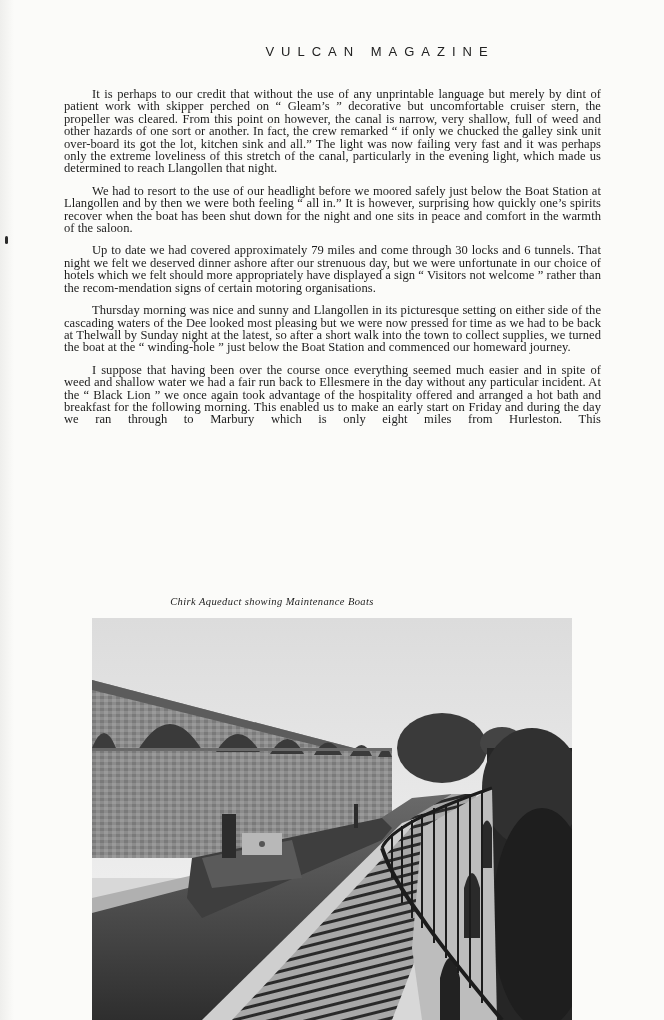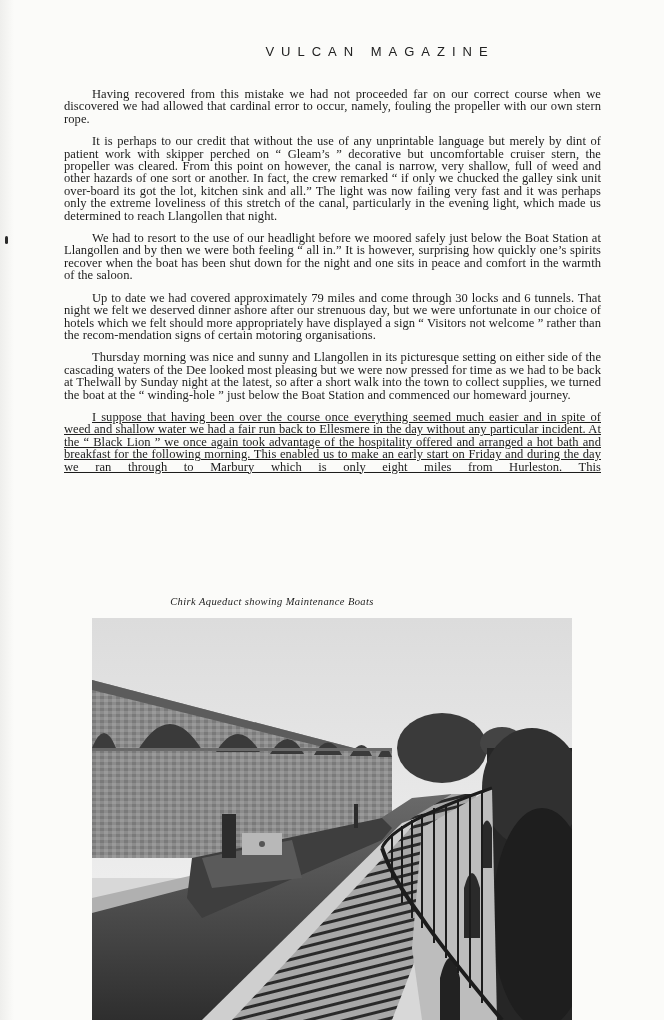--- a/index.html
+++ b/index.html
@@ -25,41 +25,40 @@
   }
   .article {
     position: absolute; left: 64px; top: 88px; width: 537px;
   }
   .article p {
     margin: 0 0 10px 0;
     font-size: 12.55px; line-height: 12.4px;
     text-align: justify; text-indent: 28px;
     letter-spacing: 0.05px;
   }
-  .article p:last-child { text-align-last: justify; text-decoration: underline; }
+  .article p:last-child { text-align-last: justify; }
   .caption {
     position: absolute; top: 596px; left: 0; width: 544px; text-align: center;
     font-style: italic; font-size: 10.5px; letter-spacing: 0.4px; color: #222;
   }
   .photo {
     position: absolute; left: 92px; top: 618px; width: 480px; height: 402px;
     background: #d8d8d8; overflow: hidden;
   }
   .photo svg { display: block; }
 </style>
 </head>
 <body>
 
 <div class="page-shade"></div>
 <div class="margin-mark"></div>
 
 <div class="masthead">VULCAN MAGAZINE</div>
 
 <div class="article">
-  <p>Having recovered from this mistake we had not proceeded far on our correct course when we discovered we had allowed that cardinal error to occur, namely, fouling the propeller with our own stern rope.</p>
   <p>It is perhaps to our credit that without the use of any unprintable language but merely by dint of patient work with skipper perched on “ Gleam’s ” decorative but uncomfortable cruiser stern, the propeller was cleared. From this point on however, the canal is narrow, very shallow, full of weed and other hazards of one sort or another. In fact, the crew remarked “ if only we chucked the galley sink unit over-board its got the lot, kitchen sink and all.” The light was now failing very fast and it was perhaps only the extreme loveliness of this stretch of the canal, particularly in the evening light, which made us determined to reach Llangollen that night.</p>
   <p>We had to resort to the use of our headlight before we moored safely just below the Boat Station at Llangollen and by then we were both feeling “ all in.” It is however, surprising how quickly one’s spirits recover when the boat has been shut down for the night and one sits in peace and comfort in the warmth of the saloon.</p>
   <p>Up to date we had covered approximately 79 miles and come through 30 locks and 6 tunnels. That night we felt we deserved dinner ashore after our strenuous day, but we were unfortunate in our choice of hotels which we felt should more appropriately have displayed a sign “ Visitors not welcome ” rather than the recom-mendation signs of certain motoring organisations.</p>
   <p>Thursday morning was nice and sunny and Llangollen in its picturesque setting on either side of the cascading waters of the Dee looked most pleasing but we were now pressed for time as we had to be back at Thelwall by Sunday night at the latest, so after a short walk into the town to collect supplies, we turned the boat at the “ winding-hole ” just below the Boat Station and commenced our homeward journey.</p>
   <p>I suppose that having been over the course once everything seemed much easier and in spite of weed and shallow water we had a fair run back to Ellesmere in the day without any particular incident. At the “ Black Lion ” we once again took advantage of the hospitality offered and arranged a hot bath and breakfast for the following morning. This enabled us to make an early start on Friday and during the day we ran through to Marbury which is only eight miles from Hurleston. This</p>
 </div>
 
 <div class="caption">Chirk Aqueduct showing Maintenance Boats</div>
 
 <div class="photo" role="img" aria-label="black-and-white photograph of Chirk Aqueduct with a narrowboat on the canal, viaduct arches behind, towpath and railing in foreground">

